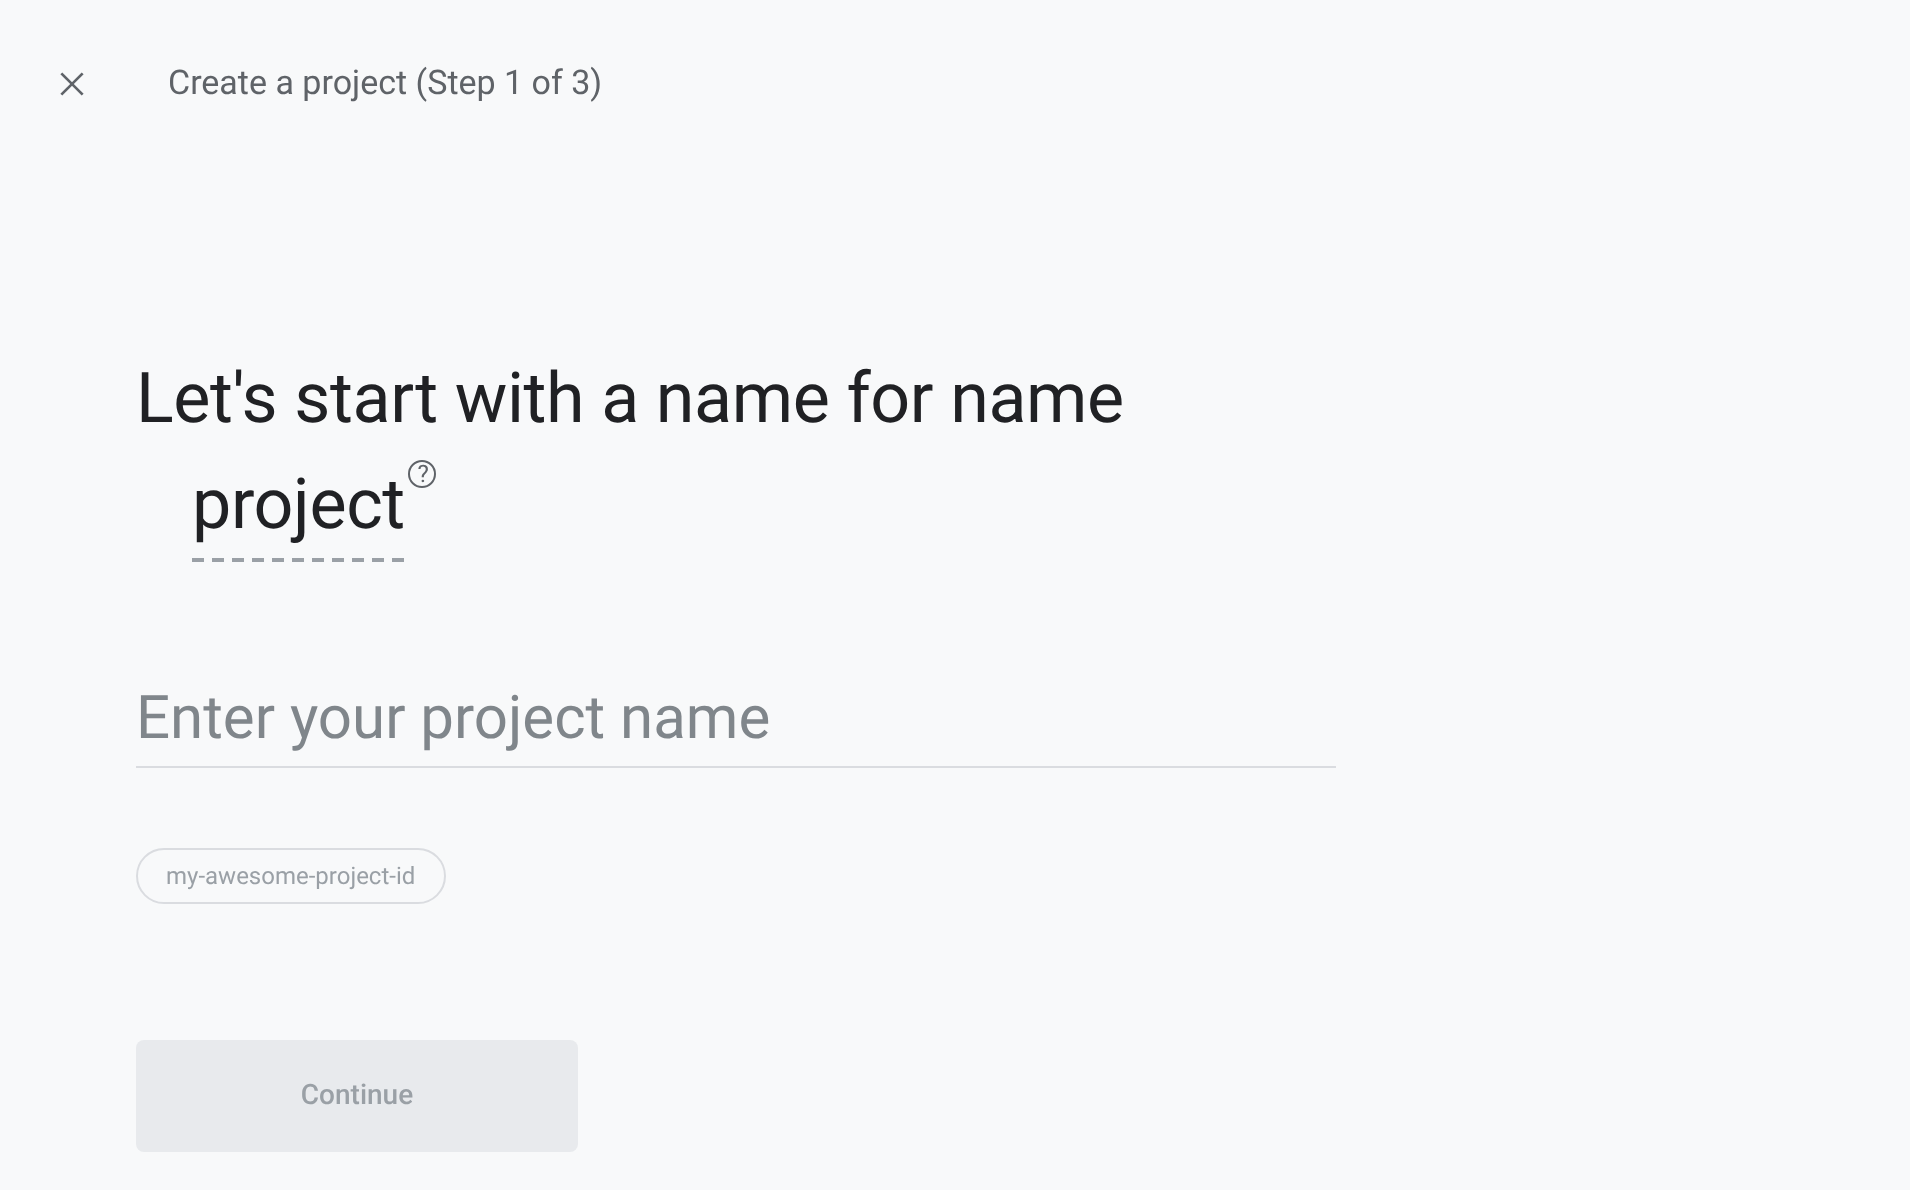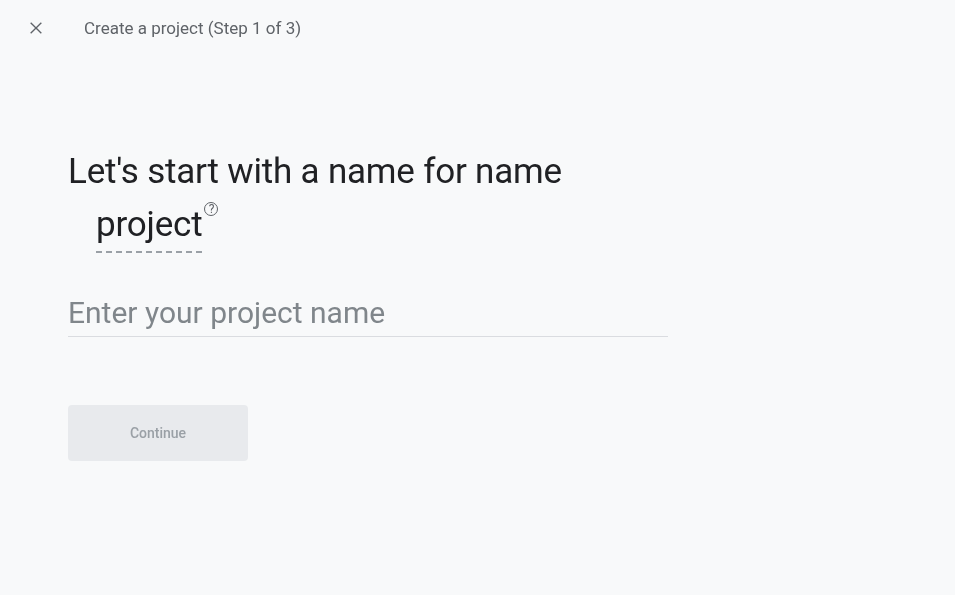--- a/index.html
+++ b/index.html
@@ -10,21 +10,21 @@
     body {
       font-family: 'Google Sans', -apple-system, BlinkMacSystemFont, 'Segoe UI', Roboto, Arial, sans-serif;
       background-color: #f8f9fa;
       width: 955px;
       height: 595px;
       overflow: hidden;
     }
     .header {
       display: flex;
       align-items: center;
-      padding: 16px 24px;
+      padding: 30px 24px;
       gap: 36px;
     }
     .close-btn {
       width: 24px;
       height: 24px;
       display: flex;
       align-items: center;
       justify-content: center;
       cursor: pointer;
       color: #5f6368;
@@ -64,21 +64,21 @@
       color: #5f6368;
       border: 1px solid #5f6368;
       border-radius: 50%;
       width: 14px;
       height: 14px;
       margin-left: 2px;
       position: relative;
       top: -10px;
     }
     .input-container {
-      margin-top: 36px;
+      margin-top: 55px;
       width: 600px;
       text-decoration: underline;
     }
     .text-input {
       width: 100%;
       border: none;
       border-bottom: 1px solid #dadce0;
       background: transparent;
       font-size: 30px;
       color: #202124;
@@ -105,21 +105,21 @@
     .button-container {
       margin-top: 68px;
     }
     .continue-btn {
       background-color: #e8eaed;
       color: #9aa0a6;
       border: none;
       border-radius: 4px;
       padding: 0 24px;
       height: 56px;
-      width: 180px;
+      width: 221px;
       font-size: 14px;
       font-weight: 500;
       font-family: inherit;
       cursor: not-allowed;
     }
   </style>
 </head>
 <body>
 
 <div class="header">
@@ -134,17 +134,20 @@
 
 <div class="content">
   <h1 class="main-heading">
     <span>Let's start with a name for name </span><span class="project-word">project</span><span class="help-icon">?</span>
   </h1>
 
   <div class="input-container">
     <input type="text" class="text-input" placeholder="Enter your project name" style="">
   </div>
 
+  <div class="chip-container">
+    <span class="chip">my-awesome-project-id</span>
+  </div>
 
   <div class="button-container">
     <button class="continue-btn" disabled="">Continue</button>
   </div>
 </div>
 
 </body></html>

